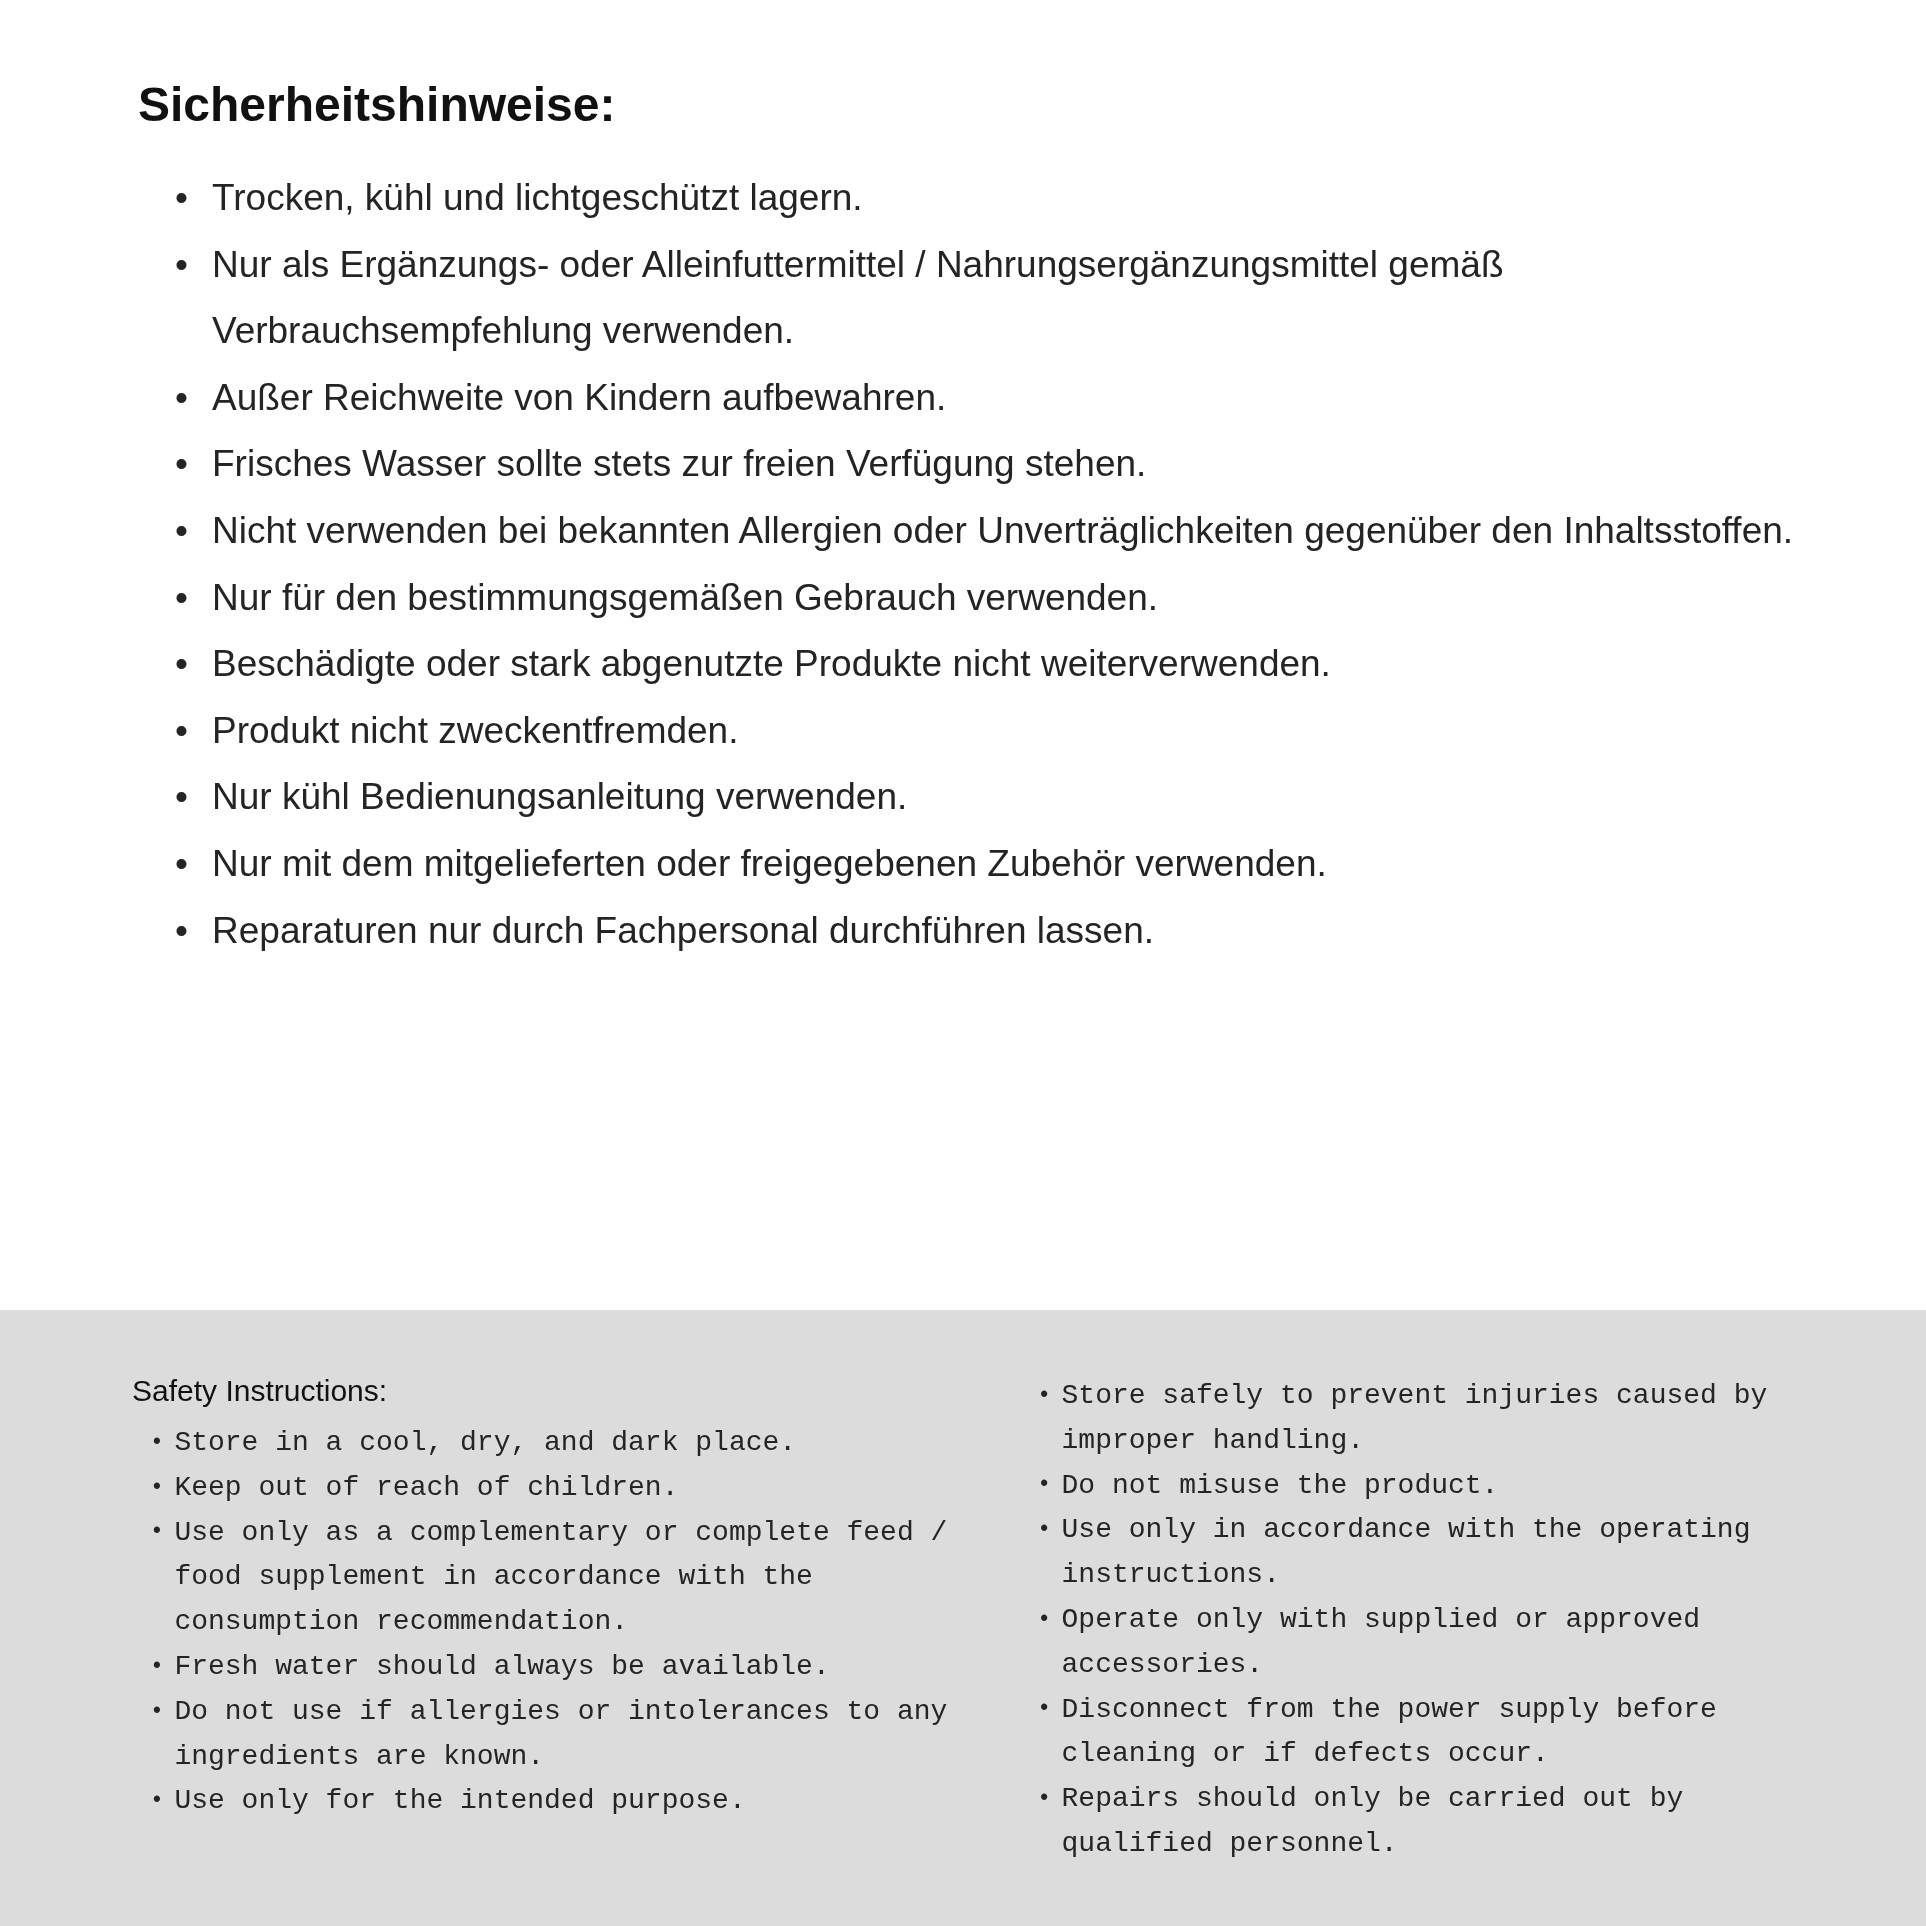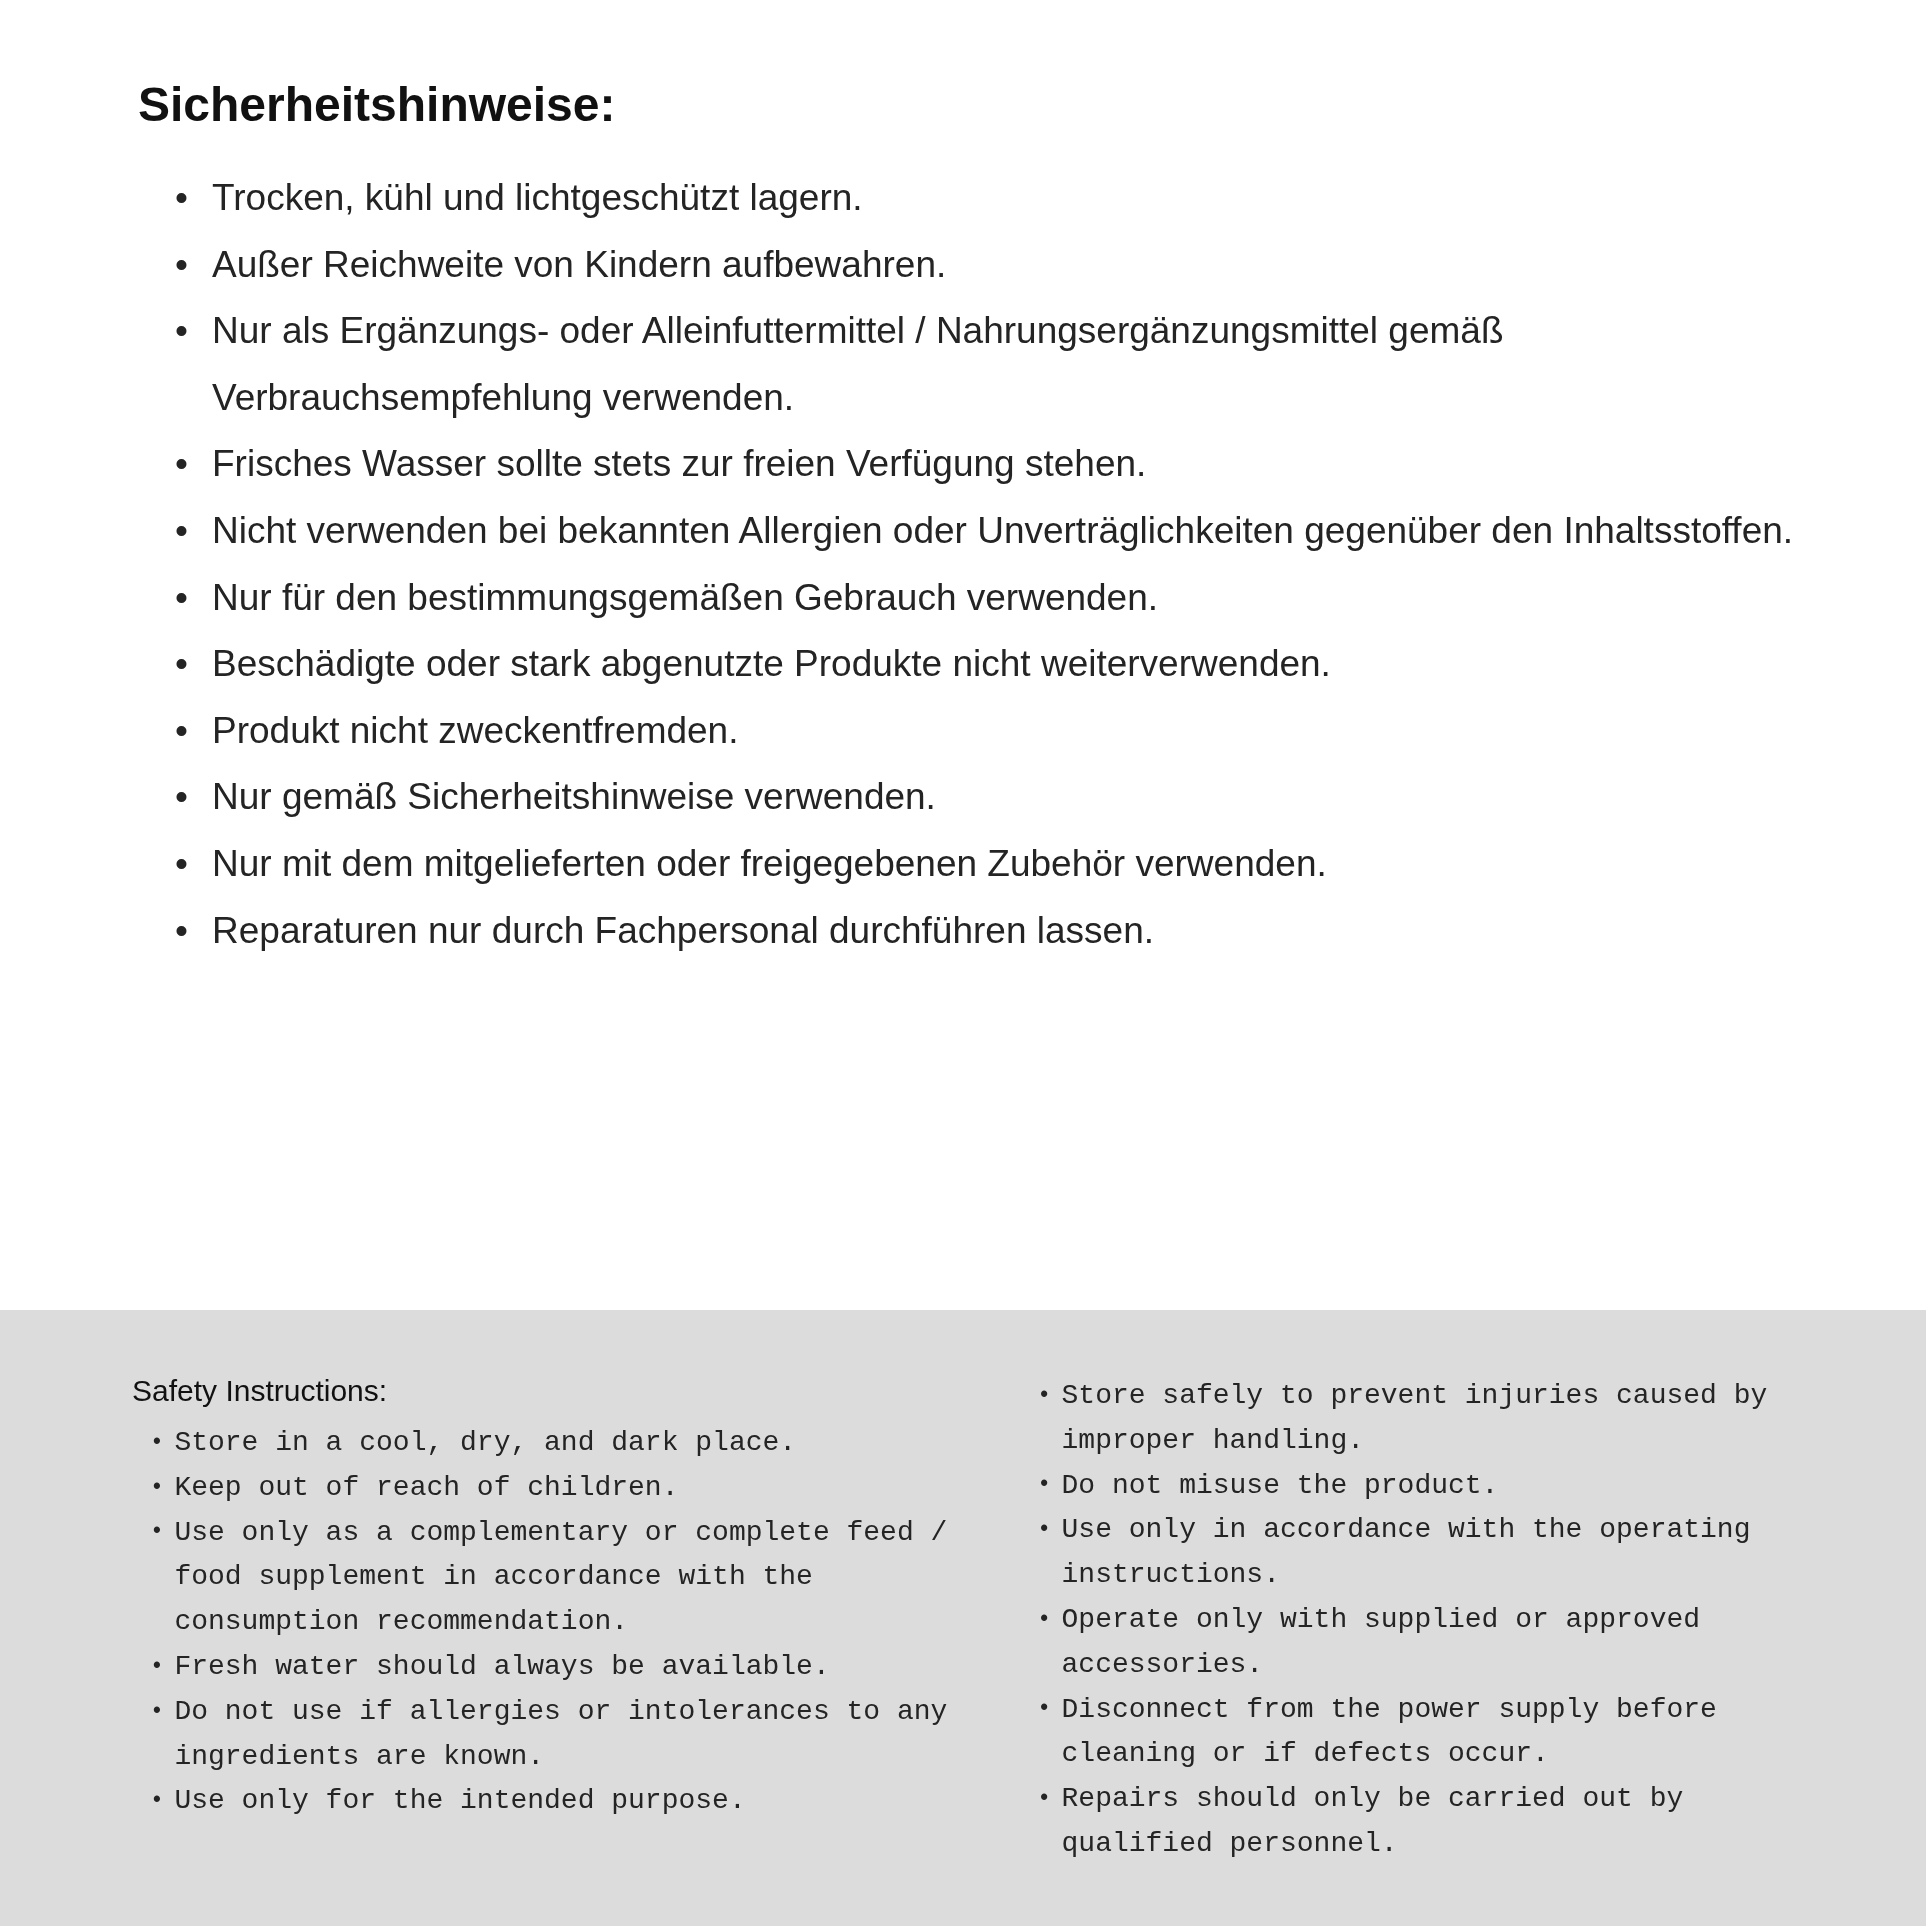--- a/index.html
+++ b/index.html
@@ -89,28 +89,28 @@
 </style>
 </head>
 <body>
 
 <div class="page">
 
   <section class="de-section">
     <h1 class="de-title">Sicherheitshinweise:</h1>
     <ul class="de-list">
         <li>Trocken, kühl und lichtgeschützt lagern.</li>
+        <li>Nur als Ergänzungs- oder Alleinfuttermittel / Nahrungsergänzungsmittel gemäß Verbrauchsempfehlung verwenden.</li>
         <li>Außer Reichweite von Kindern aufbewahren.</li>
-        <li>Nur als Ergänzungs- oder Alleinfuttermittel / Nahrungsergänzungsmittel gemäß Verbrauchsempfehlung verwenden.</li>
         <li>Frisches Wasser sollte stets zur freien Verfügung stehen.</li>
         <li>Nicht verwenden bei bekannten Allergien oder Unverträglichkeiten gegenüber den Inhaltsstoffen.</li>
         <li>Nur für den bestimmungsgemäßen Gebrauch verwenden.</li>
         <li>Beschädigte oder stark abgenutzte Produkte nicht weiterverwenden.</li>
         <li>Produkt nicht zweckentfremden.</li>
-        <li>Nur gemäß Sicherheitshinweise verwenden.</li>
+        <li>Nur kühl Bedienungsanleitung verwenden.</li>
         <li>Nur mit dem mitgelieferten oder freigegebenen Zubehör verwenden.</li>
         <li>Reparaturen nur durch Fachpersonal durchführen lassen.</li>
       </ul>
   </section>
 
   <section class="en-section">
     <div class="en-col-left">
       <h2 class="en-title">Safety Instructions:</h2>
       <ul class="en-list">
           <li>Store in a cool, dry, and dark place.</li>

